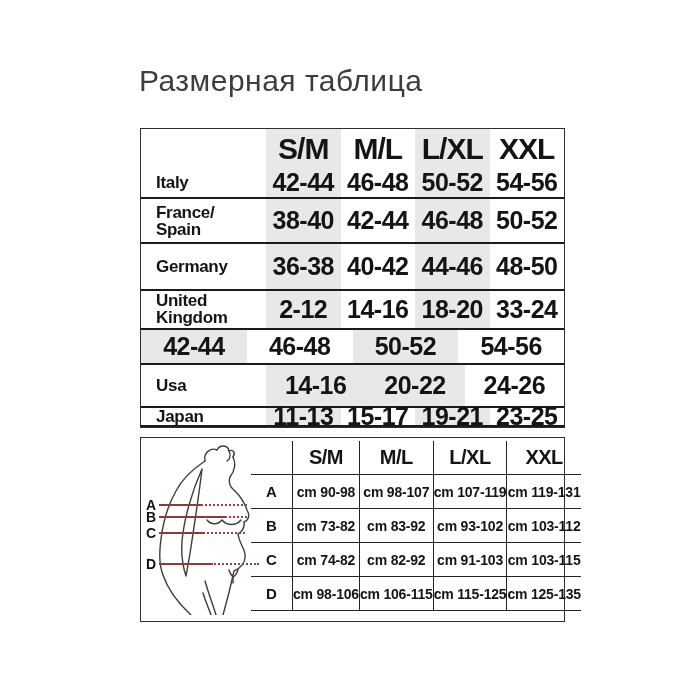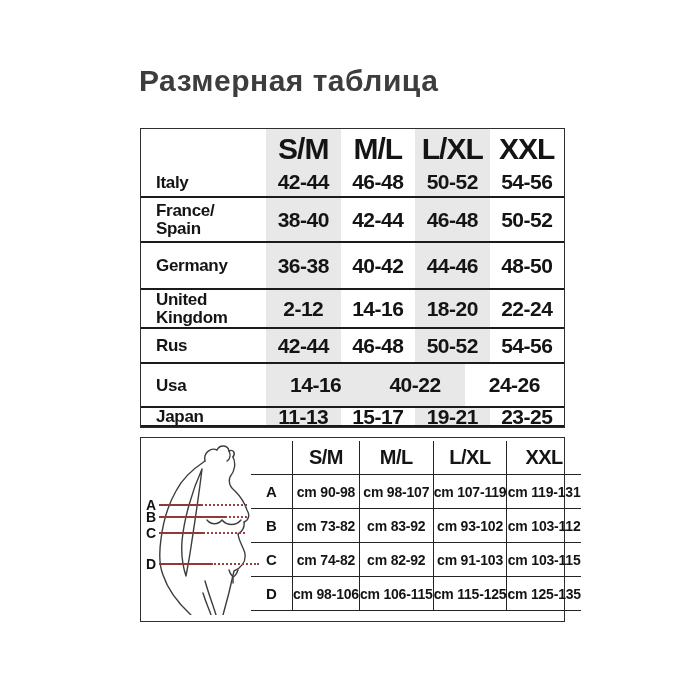--- a/index.html
+++ b/index.html
@@ -2,34 +2,34 @@
 <html><head>
 <meta charset="utf-8">
 <style>
   html,body{margin:0;padding:0;background:#ffffff;}
   .canvas{
     position:relative;width:700px;height:700px;background:#ffffff;overflow:hidden;
     font-family:"Liberation Sans", sans-serif;color:#141414;
   }
   
   .title{
-    position:absolute;left:139px;top:64px;font-size:30px;font-weight:700;
+    position:absolute;left:139px;top:64px;font-size:30px;font-weight:400;
     color:#3d3d3d;letter-spacing:0.5px;
   }
   
   .box{position:absolute;border:1.5px solid #2e2e2e;background:#ffffff;box-sizing:border-box;}
   .topbox{left:140px;top:128px;width:425px;height:300px;display:flex;flex-direction:column;}
   .botbox{left:140px;top:437px;width:425px;height:185px;}
   
   .trow{display:flex;width:100%;box-sizing:border-box;}
   .trow.sep{border-bottom:2px solid #1b1b1b;}
   .tc{display:flex;align-items:center;box-sizing:border-box;}
   .tc.country{width:125px;padding-left:15px;font-size:17px;font-weight:700;
               line-height:1.02;white-space:pre-line;letter-spacing:-0.3px;}
-  .tc.val{flex:1;justify-content:center;font-size:21px;font-weight:700;letter-spacing:-0.5px;}
+  .tc.val{flex:1;justify-content:center;font-size:25px;font-weight:700;letter-spacing:-0.5px;}
   .tc.hdrval{flex:1;justify-content:center;font-size:30px;font-weight:700;letter-spacing:-1px;}
   .shade{background:#e8e8e8;}
   .spacer{flex:1;}
   
   .figure-svg{position:absolute;left:4px;top:5px;width:112px;height:172px;}
   .mline{position:absolute;display:flex;align-items:center;height:14px;z-index:2;}
   .mlabel{font-size:14px;font-weight:700;color:#111;width:13px;letter-spacing:-0.5px;}
   .seg{display:block;}
   .seg.solid{height:2px;background:#8e3a3a;}
   .seg.dots{height:0;border-top:2px dotted #9a4040;}
@@ -88,35 +88,34 @@
       <div class="tc val shade">44-46</div>
       <div class="tc val">48-50</div>
     </div>
 
     <div class="trow sep" style="height:42px">
       <div class="tc country">United
 Kingdom</div>
       <div class="tc val shade">2-12</div>
       <div class="tc val">14-16</div>
       <div class="tc val shade">18-20</div>
-      <div class="tc val">22-24</div>
+      <div class="tc val">33-24</div>
     </div>
 
     <div class="trow sep" style="height:37px">
-      <div class="tc country">Rus</div>
       <div class="tc val shade">42-44</div>
       <div class="tc val">46-48</div>
       <div class="tc val shade">50-52</div>
       <div class="tc val">54-56</div>
     </div>
 
     <div class="trow sep" style="height:46px">
       <div class="tc country">Usa</div>
       <div class="tc val shade">14-16</div>
-      <div class="tc val shade">40-22</div>
+      <div class="tc val shade">20-22</div>
       <div class="tc val">24-26</div>
     </div>
 
     <div class="trow sep" style="height:19px">
       <div class="tc country">Japan</div>
       <div class="tc val shade">11-13</div>
       <div class="tc val">15-17</div>
       <div class="tc val shade">19-21</div>
       <div class="tc val">23-25</div>
     </div>

